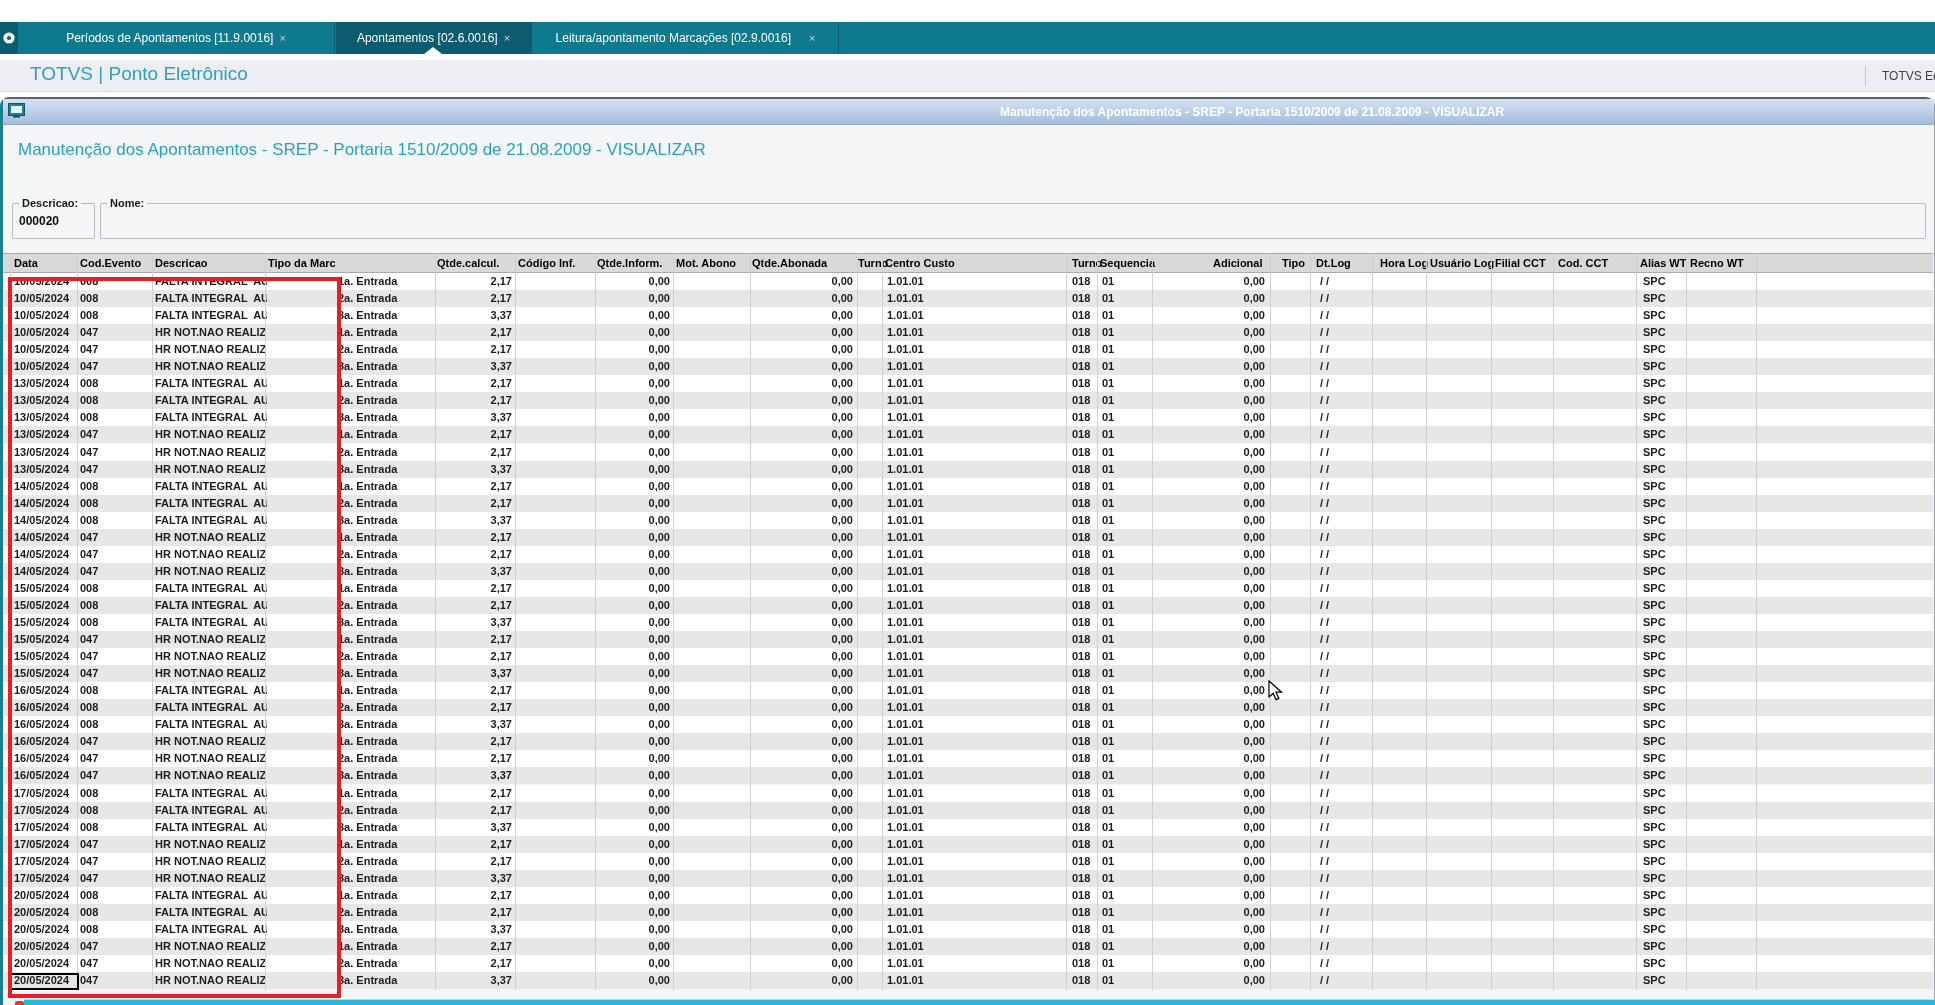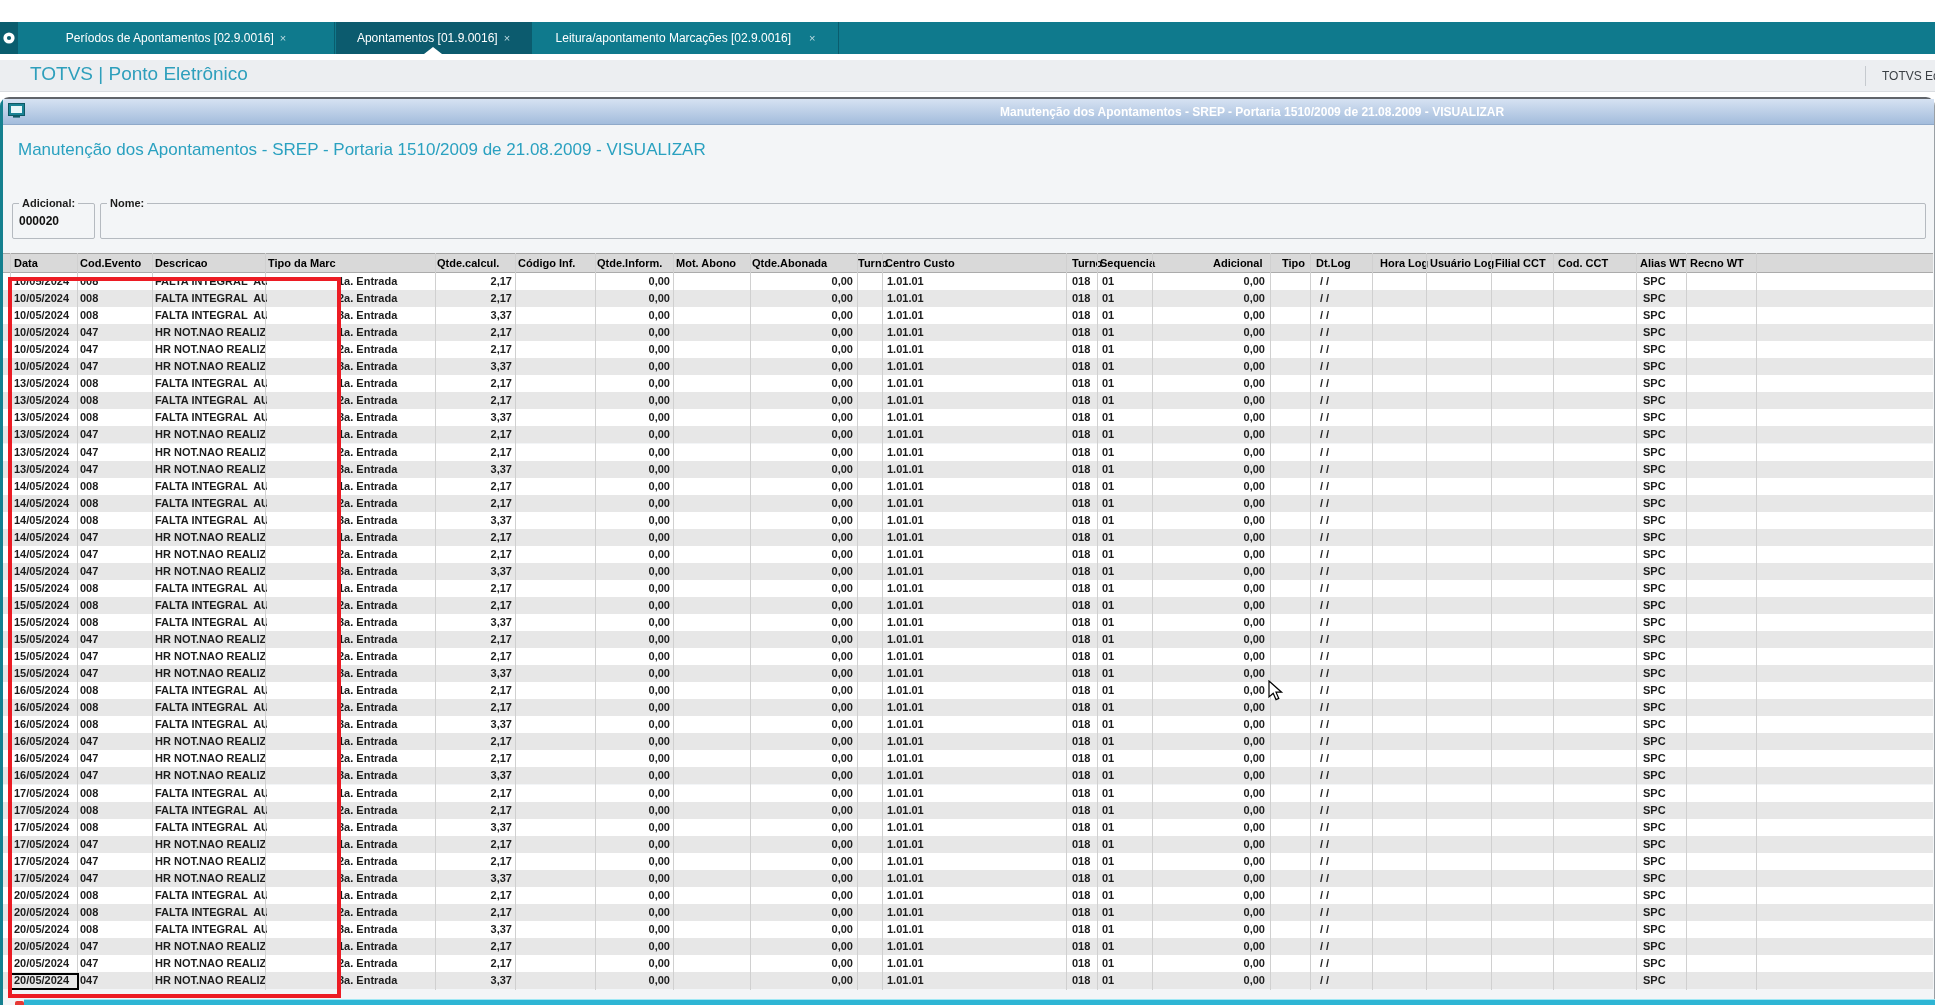--- a/index.html
+++ b/index.html
@@ -73,25 +73,25 @@
 
   <div class="abs" id="tabbar"></div>
   <div class="abs" id="tab-logo">
     <svg width="14" height="14" viewBox="0 0 14 14">
       <circle cx="7" cy="7" r="5.6" fill="#ffffff"></circle>
       <path d="M7 1.4 A5.6 5.6 0 0 0 7 12.6 A5.6 5.6 0 0 1 7 1.4 Z" fill="#0A5D6E" transform="rotate(40 7 7)"></path>
       <circle cx="7" cy="7" r="2.1" fill="#0A5D6E"></circle>
     </svg>
   </div>
   <div class="abs tab" style="left:18px; width:317px;">
-    <span>Períodos de Apontamentos [02.9.0016]</span>
+    <span>Períodos de Apontamentos [11.9.0016]</span>
     <span class="close">×</span>
   </div>
   <div class="abs tab active" style="left:336px; width:196px;">
-    <span>Apontamentos [01.9.0016]</span>
+    <span>Apontamentos [02.6.0016]</span>
     <span class="close">×</span>
   </div>
   <div class="abs tab" style="left:533px; width:306px;gap:12px;">
     <span>Leitura/apontamento Marcações [02.9.0016]</span>
     <span class="close">×</span>
   </div>
   <div class="abs" id="tab-pointer"></div>
 
   <div class="abs" id="appheader"></div>
   <div class="abs" id="brand">TOTVS | Ponto Eletrônico</div>
@@ -105,21 +105,21 @@
       <rect x="0.5" y="0.5" width="16" height="12" fill="#1A8294" stroke="#0E5864"></rect>
       <rect x="3" y="3" width="11" height="7" fill="#E8F6F9"></rect>
       <rect x="5" y="13" width="7" height="1.6" fill="#0E5864"></rect>
     </svg>
   </div>
   <div class="abs" id="caption-title">Manutenção dos Apontamentos - SREP - Portaria 1510/2009 de 21.08.2009 - VISUALIZAR</div>
 
   <div class="abs" id="page-title">Manutenção dos Apontamentos - SREP - Portaria 1510/2009 de 21.08.2009 - VISUALIZAR</div>
 
   <fieldset id="fs-matricula">
-    <legend>Adicional:</legend>
+    <legend>Descricao:</legend>
     <div class="fvalue">000020</div>
   </fieldset>
   <fieldset id="fs-nome">
     <legend>Nome:</legend>
   </fieldset>
 
   <div class="abs" id="grid">
     <div id="grid-header">
         <span class="hcell" style="left: 11px;">Data</span>
         <span class="hcell" style="left: 77px; text-align: right;">Cod.Evento</span>

